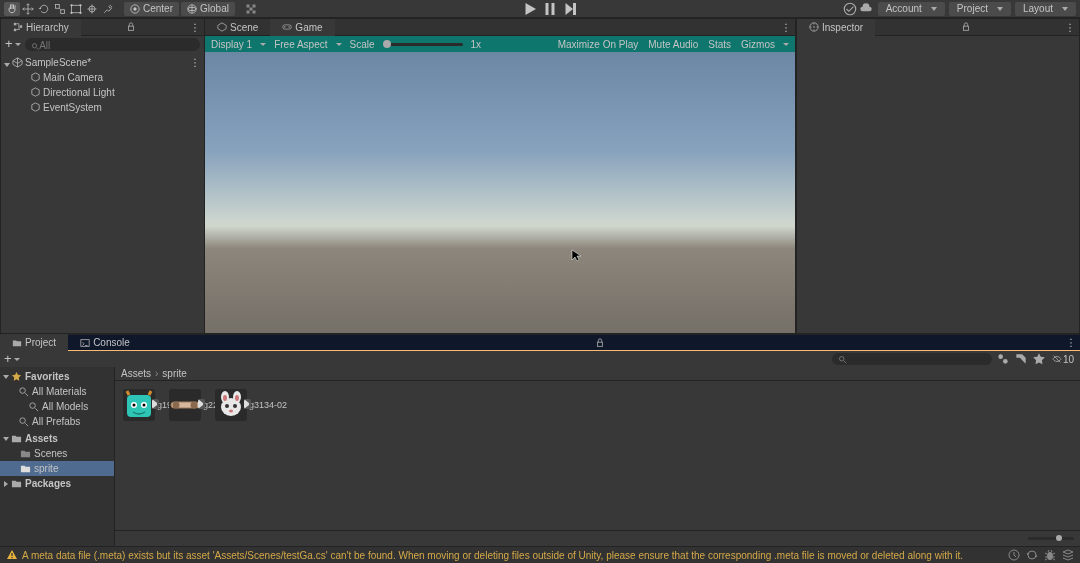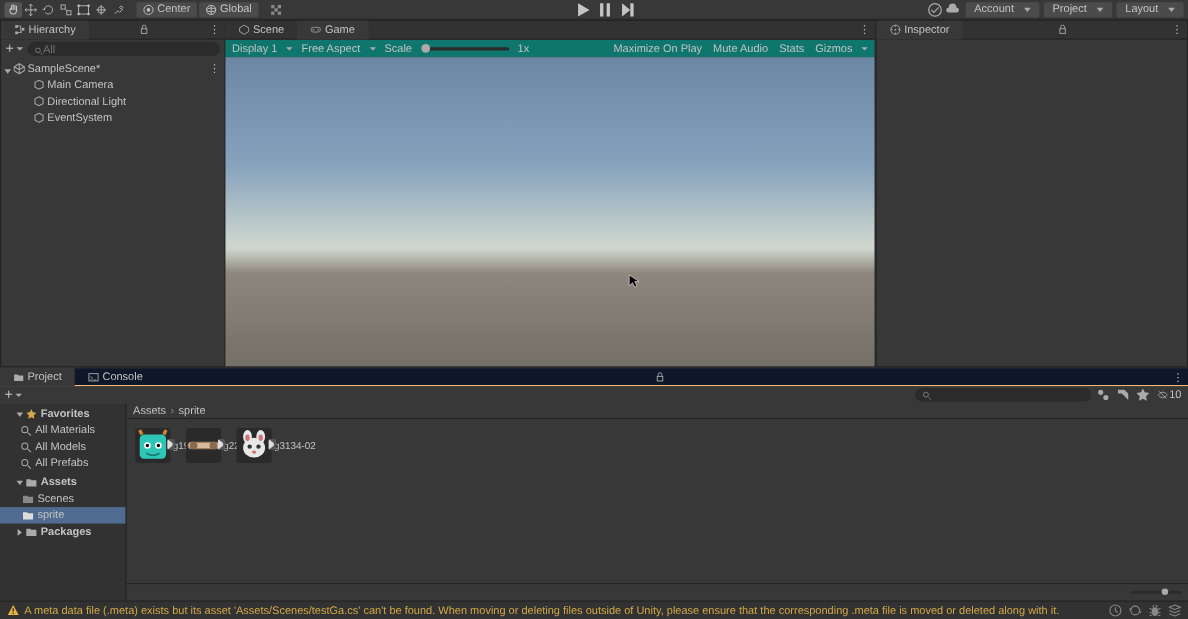--- a/index.html
+++ b/index.html
@@ -53,21 +53,21 @@
 .game-render { width:100%; max-width:620px; height:100%; background:linear-gradient(to bottom, #6c87a4 0%, #86a2bd 35%, #ccd5ce 60%, #cfd6cc 62%, #8d867c 70%, #746f67 100%); position:relative; }
 .cursor { position:absolute; left:62%; top:70%; width:10px; height:14px; }
 
 .inspector { width:284px; }
 
 .bottom-panel { height:212px; background:#383838; border-top:1px solid #232323; display:flex; flex-direction:column; }
 .project-tabs { height:16px; display:flex; align-items:center; background:#0f172a; border-bottom:1px solid #fdba74; }
 .project-tools { height:16px; display:flex; align-items:center; padding:0 4px; gap:4px; }
 .project-body { flex:1; display:flex; }
 .project-left { width:115px; background:#323232; border-right:1px solid #232323; padding:2px 0; }
-.folder-row { display:flex; align-items:center; height:15px; padding-left:16px; gap:3px; cursor:pointer; }
+.folder-row { display:flex; align-items:center; height:15px; padding-left:4px; gap:3px; cursor:pointer; }
 .folder-row.selected { background:#4f6b8f; color:#fff; }
 .folder-icon { width:11px; height:11px; }
 
 .project-main { flex:1; display:flex; flex-direction:column; }
 .breadcrumb { height:14px; display:flex; align-items:center; padding:0 6px; gap:4px; border-bottom:1px solid #232323; }
 .bc-part { cursor:pointer; }
 .bc-sep { color:#888; }
 .asset-grid { flex:1; padding:8px; display:flex; gap:10px; align-items:flex-start; }
 .asset { width:36px; display:flex; flex-direction:row; align-items:center; gap:2px; cursor:pointer; }
 .thumb { width:32px; height:32px; border-radius:3px; display:flex; align-items:center; justify-content:center; position:relative; overflow:visible; }
@@ -408,21 +408,21 @@
           </svg>
         <span style="font-weight:600">Favorites</span>
       </div>
       <div class="folder-row" style="padding-left:18px">
         <svg class="folder-icon" viewBox="0 0 12 12">
             <circle cx="5" cy="5" r="3" stroke="#aaa" fill="none"></circle>
             <path d="M8 8l3 3" stroke="#aaa"></path>
           </svg>
         <span>All Materials</span>
       </div>
-      <div class="folder-row" style="padding-left:18px">
+      <div class="folder-row" style="padding-left:28px">
         <svg class="folder-icon" viewBox="0 0 12 12">
             <circle cx="5" cy="5" r="3" stroke="#aaa" fill="none"></circle>
             <path d="M8 8l3 3" stroke="#aaa"></path>
           </svg>
         <span>All Models</span>
       </div>
       <div class="folder-row" style="padding-left:18px">
         <svg class="folder-icon" viewBox="0 0 12 12">
             <circle cx="5" cy="5" r="3" stroke="#aaa" fill="none"></circle>
             <path d="M8 8l3 3" stroke="#aaa"></path>

